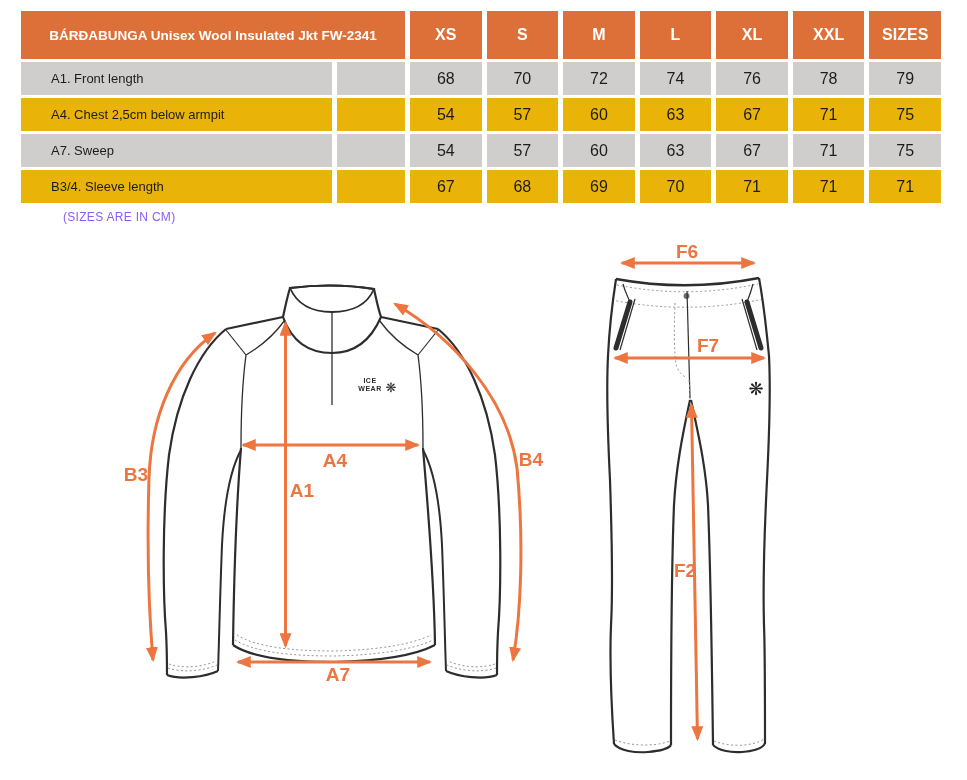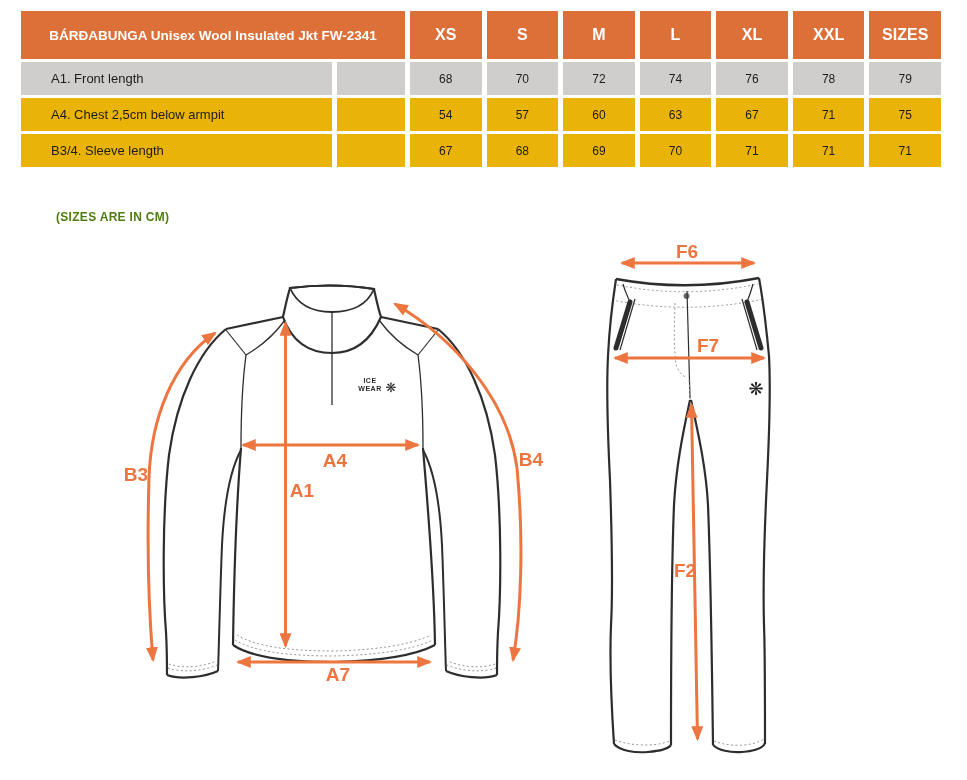--- a/index.html
+++ b/index.html
@@ -5,27 +5,27 @@
   html,body{margin:0;padding:0;background:#ffffff;}
   .page{position:relative;width:967px;height:780px;background:#ffffff;overflow:hidden;
         font-family:"Liberation Sans", sans-serif;border-radius:16px;}
   table.size-table{position:absolute;left:16px;top:8px;width:930px;
         border-collapse:separate;border-spacing:5px 3px;table-layout:fixed;}
   table.size-table th, table.size-table td{margin:0;overflow:hidden;white-space:nowrap;}
   th.title-cell{background:#dd7038;color:#ffffff;font-size:13.5px;font-weight:bold;
         text-align:center;height:46px;vertical-align:middle;}
   th.size-cell{background:#dd7038;color:#ffffff;font-size:16px;font-weight:bold;
         text-align:center;height:46px;vertical-align:middle;}
-  td{height:31px;vertical-align:middle;font-size:12px;color:#1c1c1c;}
+  td{height:31px;vertical-align:middle;font-size:16px;color:#1c1c1c;}
   tr.row-dark td{background:#cfcecd;}
   tr.row-light td{background:#eab308;}
   td.label-cell{text-align:left;padding-left:30px;font-size:13px;}
   td.value-cell{text-align:center;}
-  .sizes-note{position:absolute;left:56px;top:210px;color:#4d7c0f;font-size:12px;
-        letter-spacing:0.3px;font-weight:bold;}
+  .sizes-note{position:absolute;left:63px;top:210px;color:#8b5cf6;font-size:12px;
+        letter-spacing:0.3px;}
   svg.drawings{position:absolute;left:0;top:230px;}
   .garment{stroke:#2d2d2d;fill:none;}
   .stitch{stroke:#979797;fill:none;stroke-width:1;stroke-dasharray:2 2.4;}
   .arrow{stroke:#ed7540;stroke-width:3;fill:none;}
   .mlabel{fill:#ed7540;font-family:"Liberation Sans",sans-serif;font-weight:bold;
         font-size:19px;text-anchor:middle;}
   .logo-text{fill:#2d2d2d;font-family:"Liberation Sans",sans-serif;font-weight:bold;
         text-anchor:middle;}
 </style>
 </head>
@@ -73,20 +73,31 @@
         <td class="label-cell">A4. Chest 2,5cm below armpit</td>
         <td class="spacer-cell"></td>
         <td class="value-cell">54</td>
         <td class="value-cell">57</td>
         <td class="value-cell">60</td>
         <td class="value-cell">63</td>
         <td class="value-cell">67</td>
         <td class="value-cell">71</td>
         <td class="value-cell">75</td>
       </tr>
+      <tr class="row-dark">
+        <td class="label-cell">A7. Sweep</td>
+        <td class="spacer-cell"></td>
+        <td class="value-cell">54</td>
+        <td class="value-cell">57</td>
+        <td class="value-cell">60</td>
+        <td class="value-cell">63</td>
+        <td class="value-cell">67</td>
+        <td class="value-cell">71</td>
+        <td class="value-cell">75</td>
+      </tr>
       <tr class="row-light">
         <td class="label-cell">B3/4. Sleeve length</td>
         <td class="spacer-cell"></td>
         <td class="value-cell">67</td>
         <td class="value-cell">68</td>
         <td class="value-cell">69</td>
         <td class="value-cell">70</td>
         <td class="value-cell">71</td>
         <td class="value-cell">71</td>
         <td class="value-cell">71</td>

